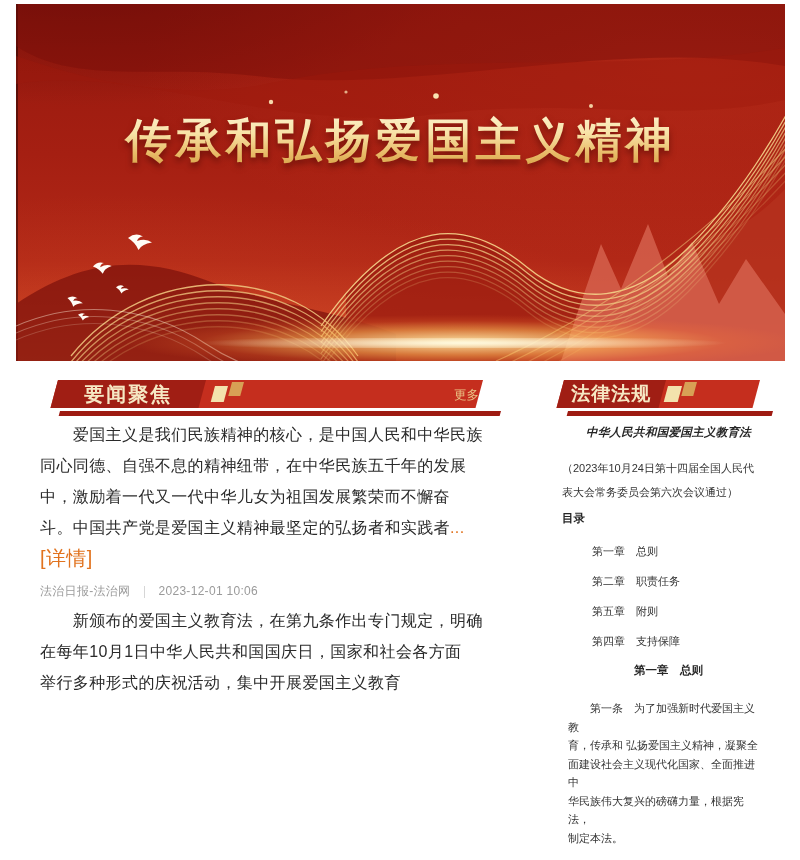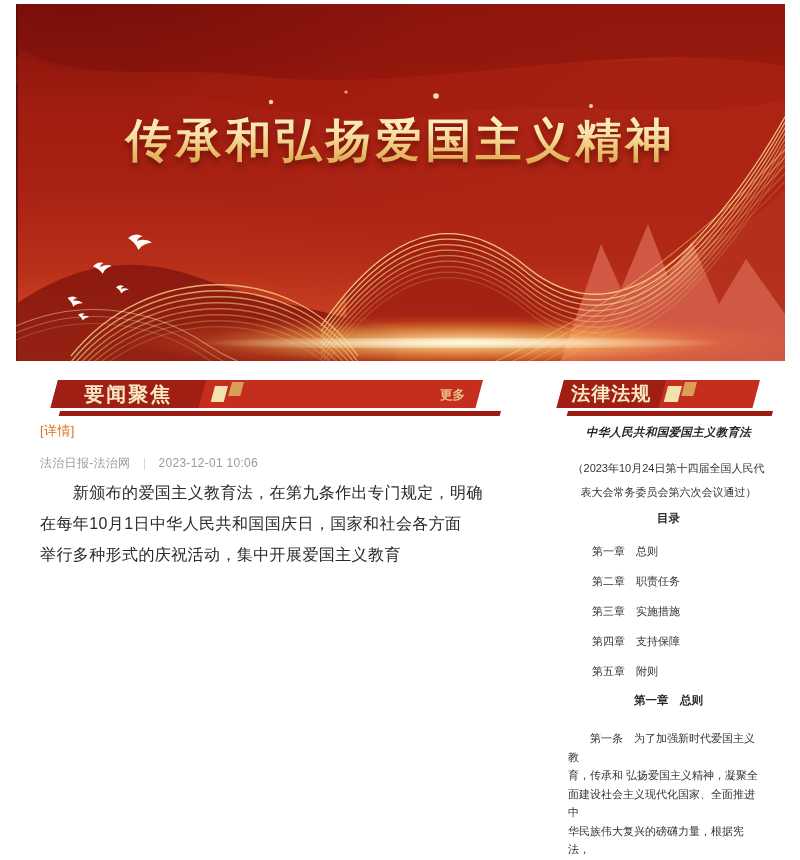--- a/index.html
+++ b/index.html
@@ -37,43 +37,43 @@
   .skew{transform:skewX(-15deg);transform-origin:0 0;}
   .bar-main{position:absolute;top:0;height:28px;background:#c52e1e;}
   .bar-dark{position:absolute;left:0;top:0;height:28px;background:#a01e14;}
   .bar-label{display:block;transform:skewX(15deg);text-align:center;line-height:28px;
     color:#f6e8c4;font-family:"Liberation Serif","DejaVu Serif",serif;
     font-weight:700;font-size:20px;letter-spacing:2px;}
   .sq{position:absolute;}
   .sq-light{background:#f3e2ad;}
   .sq-tan{background:#d8a055;}
   .bar-strip{position:absolute;height:4.5px;top:30.5px;background:#9e1b12;}
-  .more-link{position:absolute;top:7px;font-size:12.5px;font-weight:700;color:#eac083;
-    text-decoration:none;cursor:pointer;}
+  .more-link{position:absolute;top:7px;font-size:12.5px;font-weight:400;color:#eac083;
+    text-decoration:none;cursor:pointer;margin-left:14px;}
 
   
   .headline{margin:9px 0 0;font-size:19px;line-height:30px;font-weight:700;color:#161616;
     white-space:pre-line;letter-spacing:.4px;cursor:pointer;}
   .news-body{margin:4px 0 0;font-size:16px;line-height:31px;color:#2a2a2a;
     white-space:pre-line;letter-spacing:.4px;}
   .orange{color:#e1731f;}
-  .detail-block{display:block;font-size:13px;line-height:31px;letter-spacing:.4px;
+  .detail-block{display:block;font-size:20px;line-height:31px;letter-spacing:.4px;
     text-decoration:none;cursor:pointer;}
   .source-line{margin:9px 0 0;font-size:12px;color:#9a9a9a;letter-spacing:.3px;}
   .source-line .sep{margin:0 8px;color:#c9c9c9;}
   .headline.second{margin-top:8px;}
   .news-body.second{margin-top:5px;}
 
   
   .law-title{margin:9px 0 0;font-size:11.5px;line-height:16px;font-weight:700;color:#262626;
     text-align:center;letter-spacing:.3px;font-style:italic;}
   .law-subtitle{margin:16px 0 0;font-size:11px;line-height:24px;color:#333;
-    text-align:center;white-space:pre-line;}
+    text-align:left;white-space:pre-line;}
   .toc-title{margin:6px 0 0;font-size:11.5px;line-height:16px;font-weight:700;color:#262626;
-    text-align:center;}
+    text-align:left;}
   .chapter-list{list-style:none;margin:10px 0 0;padding:0 0 0 30px;}
   .chapter-list li{font-size:11px;line-height:30px;color:#333;}
   .law-section-title{margin:3px 0 0;font-size:11.5px;line-height:22px;font-weight:700;
     color:#262626;text-align:center;}
   .law-para{margin:18px 0 0 6px;width:192px;font-size:11px;line-height:18.5px;color:#333;
     white-space:pre-line;}
 </style>
 </head>
 <body>
 
@@ -160,20 +160,24 @@
         <div class="bar-dark" style="width:148px;">
           <span class="bar-label">要闻聚焦</span>
         </div>
       </div>
       <div class="sq sq-light skew" style="left:175px;top:6px;width:13px;height:16px;"></div>
       <div class="sq sq-tan skew" style="left:192px;top:2px;width:12px;height:14px;"></div>
       <a class="more-link" style="left:400px;">更多</a>
       <div class="bar-strip skew" style="left:20px;width:441px;"></div>
     </div>
 
+    <p class="news-body"><span>　　爱国主义是我们民族精神的核心，是中国人民和中华民族
+同心同德、自强不息的精神纽带，在中华民族五千年的发展
+中，激励着一代又一代中华儿女为祖国发展繁荣而不懈奋
+斗。中国共产党是爱国主义精神最坚定的弘扬者和实践者</span><span class="orange">...</span></p>
     <a class="detail-block orange">[详情]</a>
     <div class="source-line"><span>法治日报-法治网</span><span class="sep">｜</span><span>2023-12-01 10:06</span></div>
 
     <p class="news-body second"><span>　　新颁布的爱国主义教育法，在第九条作出专门规定，明确
 在每年10月1日中华人民共和国国庆日，国家和社会各方面
 举行多种形式的庆祝活动，集中开展爱国主义教育</span></p>
 
   </div>
 
   <div class="col" id="col-law">
@@ -190,23 +194,22 @@
     </div>
 
     <div class="law-title">中华人民共和国爱国主义教育法</div>
     <div class="law-subtitle">（2023年10月24日第十四届全国人民代
 表大会常务委员会第六次会议通过）</div>
     <div class="toc-title">目录</div>
 
     <ul class="chapter-list">
       <li>第一章　总则</li>
       <li>第二章　职责任务</li>
-      <li>第三章　实施措施</li>
+      <li>第五章　附则</li>
       <li>第四章　支持保障</li>
-      <li>第五章　附则</li>
     </ul>
 
     <div class="law-section-title">第一章　总则</div>
     <p class="law-para">　　第一条　为了加强新时代爱国主义教
 育，传承和 弘扬爱国主义精神，凝聚全
 面建设社会主义现代化国家、全面推进中
 华民族伟大复兴的磅礴力量，根据宪法，
 制定本法。</p>
 
   </div>

